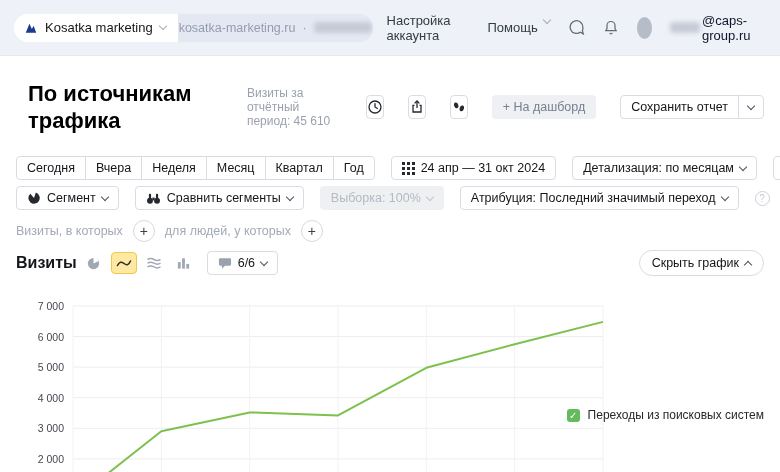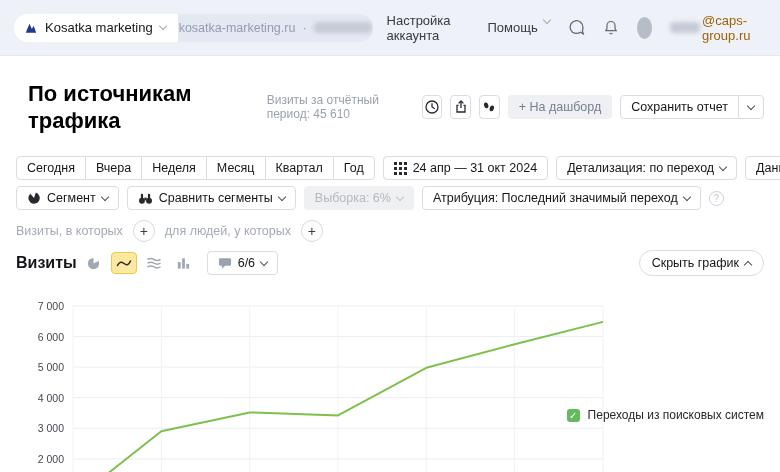--- a/index.html
+++ b/index.html
@@ -23,41 +23,41 @@
   .chev.dark { border-color:#4c535e; }
   .chev.up { transform:rotate(-135deg); margin-top:3px; }
   .chev.light { border-color:#c0c5cd; }
   .topnav { margin-left:auto; display:flex; align-items:center; gap:18px; font-size:13px; color:#333b46; }
   .tn-link { cursor:pointer; }
   .help-item { display:flex; align-items:flex-start; gap:6px; cursor:pointer; }
   .icon-plain { background:none; border:none; padding:0; display:flex; align-items:center; cursor:pointer; }
   .avatar { width:22px; height:22px; border-radius:50%; overflow:hidden; background:#b6bdc9; }
   .avatar .ablur { width:100%; height:100%; filter:blur(2px);
     background:radial-gradient(circle at 50% 38%, #7d8695 28%, #c3c9d3 75%); }
-  .email { display:flex; align-items:center; font-size:13px; color:#a16207; }
+  .email { display:flex; align-items:center; font-size:13px; color:#0f172a; }
   .blurred { display:inline-block; background:#c6cbd6; border-radius:4px; filter:blur(2.2px); }
   .id-blur { width:58px; height:11px; }
   .email-blur { width:44px; height:11px; margin-right:2px; }
   
   .content { padding:12px 16px 0; }
   .header-row { display:flex; align-items:center; margin-bottom:10px; }
   h1.title { font-size:22px; line-height:27px; font-weight:700; margin:12px; color:#000; }
-  .header-actions { margin-left:auto; display:flex; align-items:center; gap:8px; }
+  .header-actions { margin-left:auto; display:flex; align-items:center; gap:24px; }
   .summary { font-size:12px; color:#9aa1ad; margin-right:4px; }
   .icon-btn { width:28px; height:24px; background:#fff; border:1px solid #d9dce2; border-radius:4px;
     display:flex; align-items:center; justify-content:center; padding:0; cursor:pointer; }
   .btn { height:24px; border:1px solid #d9dce2; background:#fff; border-radius:4px; font-size:12.5px;
     font-family:inherit; color:#14161a; padding:0 10px; display:flex; align-items:center; gap:6px;
     cursor:pointer; white-space:nowrap; }
   .btn.gray { background:#eef0f4; border-color:transparent; color:#767f8e; }
   .btn.disabled { background:#eef0f2; border-color:transparent; color:#b4bac3; cursor:default; }
   .split { display:flex; }
   .split .main { border-radius:4px 0 0 4px; }
   .split .caret { border-radius:0 4px 4px 0; margin-left:-1px; width:26px; justify-content:center; padding:0; }
-  .row { display:flex; align-items:center; gap:8px; margin-bottom:6px; }
+  .row { display:flex; align-items:center; gap:16px; margin-bottom:6px; }
   .seg-group { display:flex; }
   .seg-btn { height:24px; border:1px solid #d9dce2; background:#fff; font-size:12.5px; font-family:inherit;
     color:#14161a; padding:0 10px; margin-left:-1px; cursor:pointer; }
   .seg-btn:first-child { border-radius:4px 0 0 4px; margin-left:0; }
   .seg-btn:last-child { border-radius:0 4px 4px 0; }
   .qmark { width:15px; height:15px; border-radius:50%; border:1px solid #ccd0d7; color:#c3c8d0;
     font-size:10px; display:flex; align-items:center; justify-content:center; flex:0 0 auto; }
   .filter-row { display:flex; align-items:center; gap:10px; color:#a3a9b4; font-size:12.5px; margin:10px 0 8px; }
   .plus-btn { width:22px; height:22px; border-radius:50%; border:1px solid #d6d9de; background:#fff;
     color:#3a3f46; font-size:14px; line-height:1; display:flex; align-items:center; justify-content:center;
@@ -176,21 +176,21 @@
             <rect x="5" y="5" width="3" height="3"></rect>
             <rect x="10" y="5" width="3" height="3"></rect>
           <rect x="0" y="10" width="3" height="3"></rect>
             <rect x="5" y="10" width="3" height="3"></rect>
             <rect x="10" y="10" width="3" height="3"></rect>
         </g>
       </svg>
       <span>24 апр — 31 окт 2024</span>
     </button>
     <button class="btn">
-      <span>Детализация: по переход</span>
+      <span>Детализация: по месяцам</span>
       <i class="chev dark"></i>
     </button>
     <button class="btn">
       <span>Данные: с роботами</span>
 
     </button>
 
   </div>
 
   <div class="row">
@@ -206,21 +206,21 @@
         <circle cx="4.2" cy="9.5" r="3.2" fill="#26292e"></circle>
         <circle cx="11.8" cy="9.5" r="3.2" fill="#26292e"></circle>
         <rect x="3" y="2" width="2.4" height="5" rx="1" fill="#26292e"></rect>
         <rect x="10.6" y="2" width="2.4" height="5" rx="1" fill="#26292e"></rect>
         <rect x="6.8" y="6" width="2.4" height="3" fill="#26292e"></rect>
       </svg>
       <span>Сравнить сегменты</span>
       <i class="chev dark"></i>
     </button>
     <button class="btn disabled">
-      <span>Выборка: 6%</span>
+      <span>Выборка: 100%</span>
       <i class="chev light"></i>
     </button>
     <button class="btn">
       <span>Атрибуция: Последний значимый переход</span>
       <i class="chev dark"></i>
     </button>
     <span class="qmark">?</span>
   </div>
 
   <div class="filter-row">

